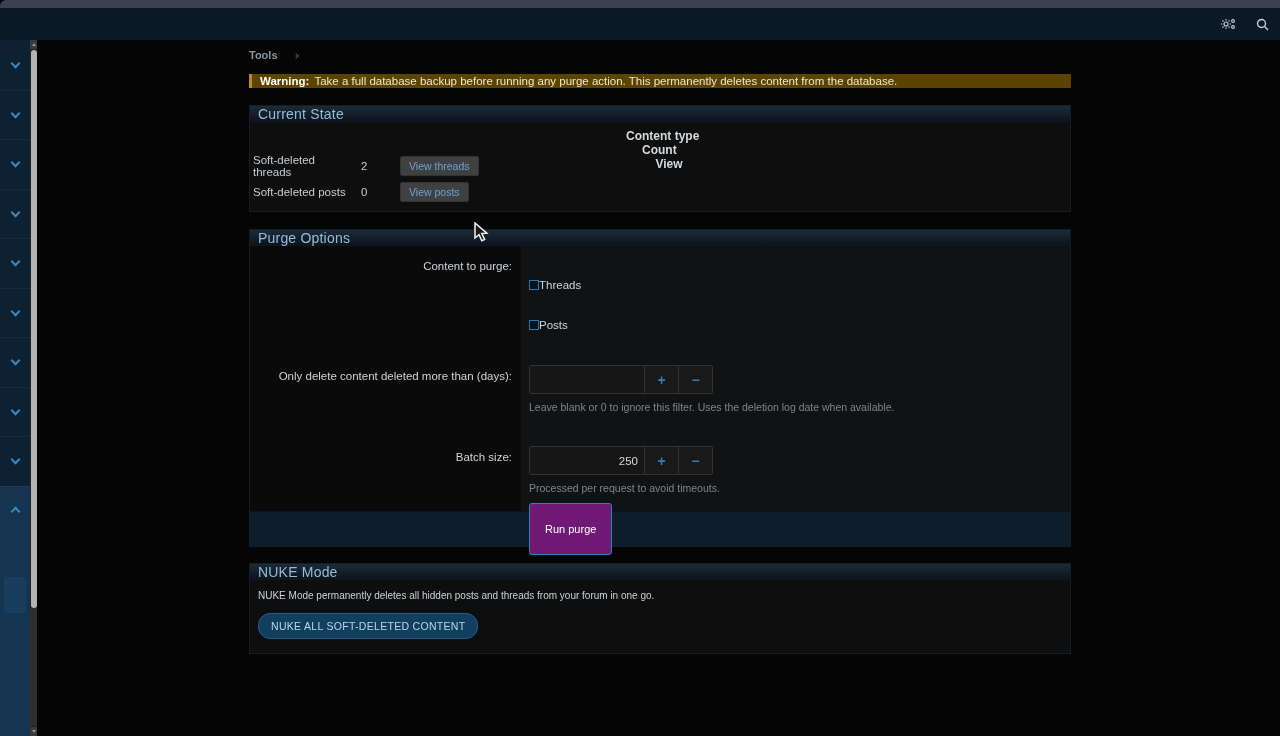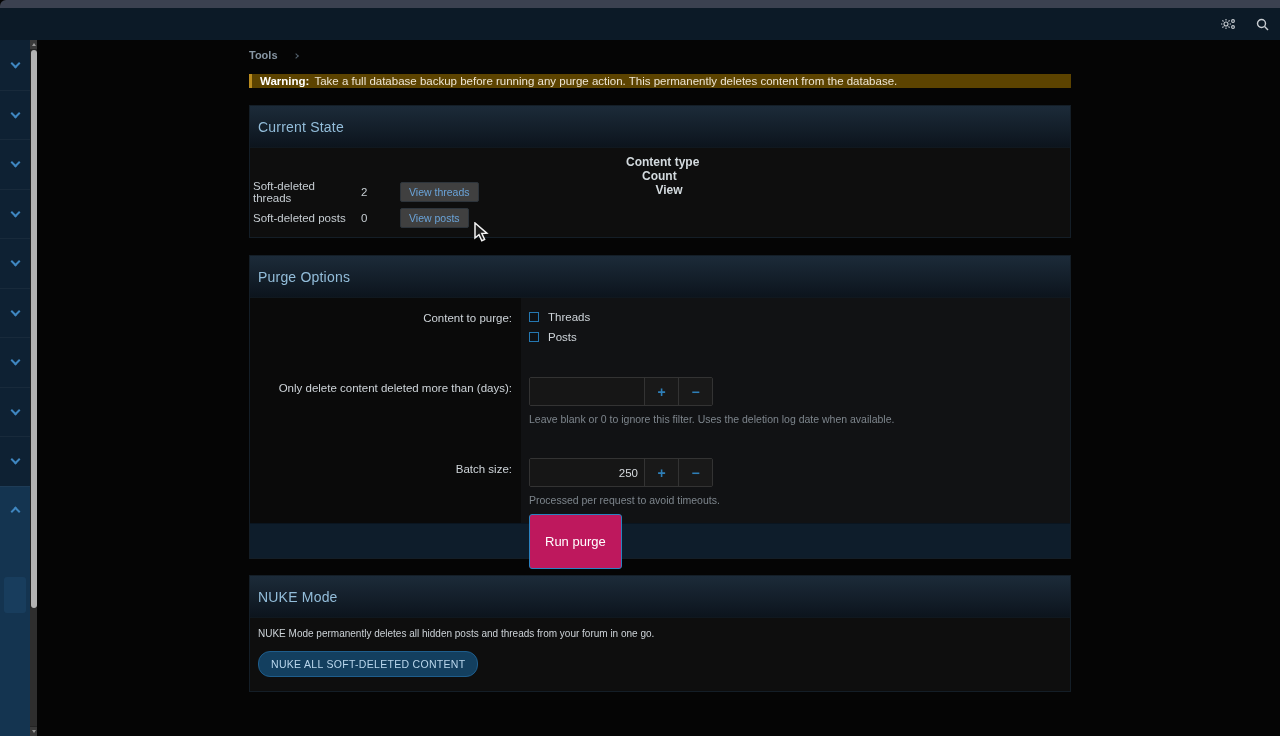--- a/index.html
+++ b/index.html
@@ -40,52 +40,52 @@
 
   .breadcrumb{display:flex;align-items:center;gap:16px;margin-top:0;height:14px;}
   .crumb{font-size:11px;font-weight:bold;color:#8796a3;cursor:pointer;}
   .crumb-sep{width:4px;height:4px;border-right:1.5px solid #55636e;border-bottom:1.5px solid #55636e;transform:rotate(-45deg);margin-top:1px;}
   .page-title{font-size:19px;color:#ccd6dd;margin:10px 0 0 0;font-weight:400;letter-spacing:.2px;}
 
   .warning-banner{margin-top:12px;height:14px;background:#5c4300;border-left:3px solid #b98b1e;display:flex;align-items:center;padding-left:8px;font-size:11.5px;color:#eee6d4;}
   .warning-banner b{color:#ffffff;margin-right:5px;}
 
   .section{margin-top:17px;border:1px solid #141e27;background:#0e0e0e;}
-  .sec-head{height:42px;background:linear-gradient(#1c2b39,#0c141d);border-bottom:1px solid #10181f;display:flex;align-items:center;padding-left:8px;}
+  .sec-head{height:16px;background:linear-gradient(#1c2b39,#0c141d);border-bottom:1px solid #10181f;display:flex;align-items:center;padding-left:8px;}
   .sec-title{font-size:14px;color:#93bdda;letter-spacing:.2px;}
 
   
   .cs-body{padding:4px 0 6px 0;}
   .t-row{display:flex;align-items:center;}
   .t-head .t-c1,.t-head .t-c2,.t-head .t-c3{font-size:12px;font-weight:bold;color:#d3dade;}
   .t-head{height:24px;margin-top:3px;flex-direction:column;}
   .t-c1{width:106px;padding-left:3px;font-size:11.5px;color:#c6cdd2;}
   .t-head .t-c1{padding-left:19px;width:106px;}
   .t-c2{width:40px;padding-left:5px;font-size:11.5px;color:#c6cdd2;}
   .t-head .t-c2{padding-left:2px;}
   .t-c3{padding-left:4px;font-size:11.5px;}
   .t-head .t-c3{padding-left:18px;}
   .t-data{height:26px;}
   .mini-btn{background:#404040;border:1px solid #2d343b;border-radius:2px;color:#6aa3d8;font-size:10.5px;padding:3px 8px;cursor:pointer;font-family:inherit;}
 
   
   .form-row{display:flex;}
   .f-label{width:271px;background:#0a0a0a;text-align:right;padding:14px 9px 0 0;font-size:11.5px;color:#ced4d9;flex-shrink:0;}
   .f-content{flex:1;background:#111214;padding:9px 0 10px 8px;}
-  .chk-line{display:flex;align-items:center;height:20px;gap:9px;}
+  .chk-line{display:flex;align-items:center;height:20px;margin-top:20px;}
   .chk-box{width:10px;height:10px;border:1.5px solid #2577b1;background:#0d1014;flex-shrink:0;cursor:pointer;}
   .chk-label{font-size:11.5px;color:#ced4d9;}
   .num-group{display:inline-flex;border:1px solid #333;border-radius:2px;height:29px;background:#161616;}
   .num-input{width:114px;background:#161616;border:none;outline:none;color:#d6dade;font-size:11.5px;padding:0 6px;font-family:inherit;}
   .num-input.right{text-align:right;}
   .num-btn{width:34px;border-left:1px solid #333;background:#191919;color:#2e7fb8;font-size:14px;font-weight:bold;display:flex;align-items:center;justify-content:center;cursor:pointer;}
   .help-text{font-size:10.5px;color:#7d858c;margin-top:7px;}
 
   .submit-bar{height:35px;background:#0e1d2b;border-top:1px solid #0a1520;display:flex;align-items:center;padding-left:279px;}
-  .primary-btn{background:#be185d;border:1px solid #2a82bf;border-radius:3px;color:#fff;font-size:13px;padding:19px 15px;cursor:pointer;font-family:inherit;}
+  .primary-btn{background:#701a75;border:1px solid #2a82bf;border-radius:3px;color:#fff;font-size:11px;padding:19px 15px;cursor:pointer;font-family:inherit;}
 
   
   .nuke-body{padding:10px 8px 14px 8px;}
   .nuke-text{font-size:10px;color:#ccd2d7;}
   .nuke-btn{margin-top:12px;background:#133f5f;border:1px solid #1e5d8c;border-radius:12px;color:#b9d6ec;font-size:10.5px;letter-spacing:.3px;padding:6px 12px;cursor:pointer;font-family:inherit;}
 
   .cursor{position:absolute;left:474px;top:222px;pointer-events:none;}
 </style>
 </head>
 <body>

